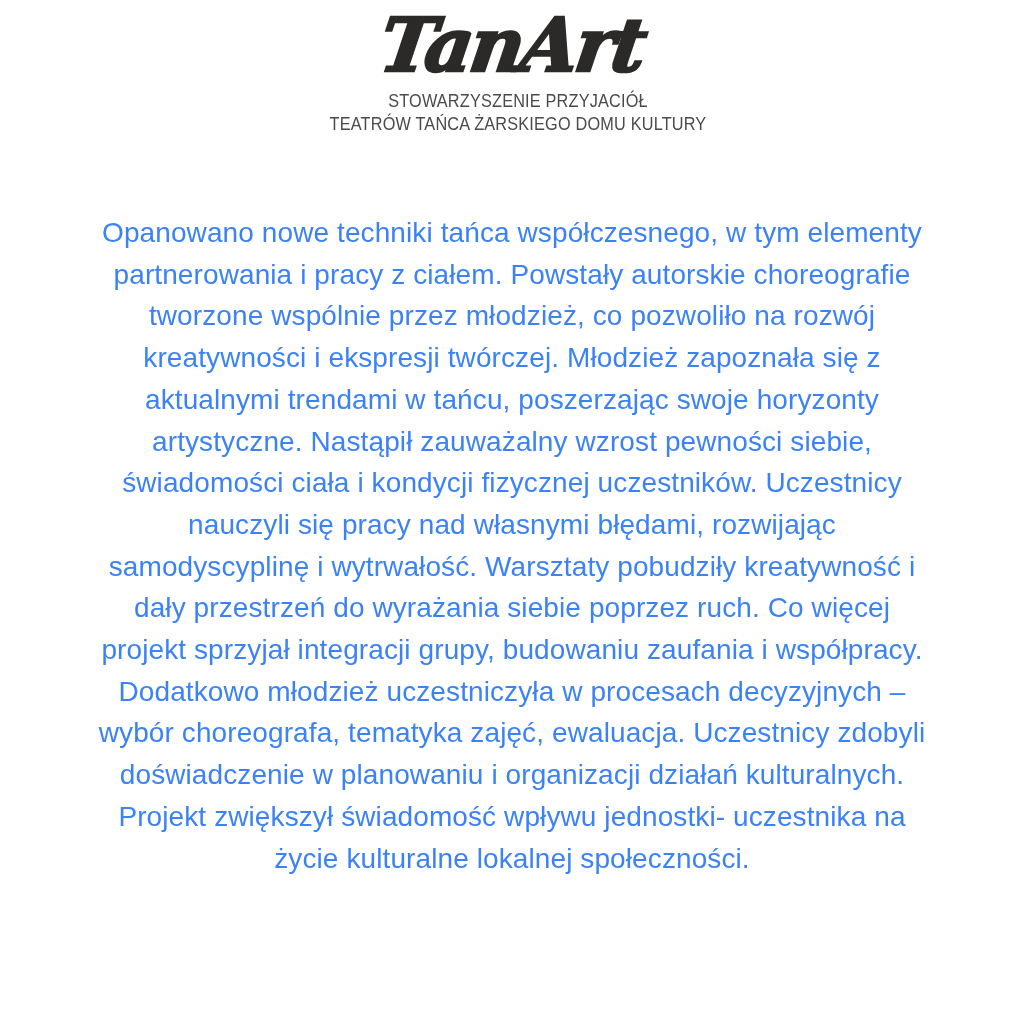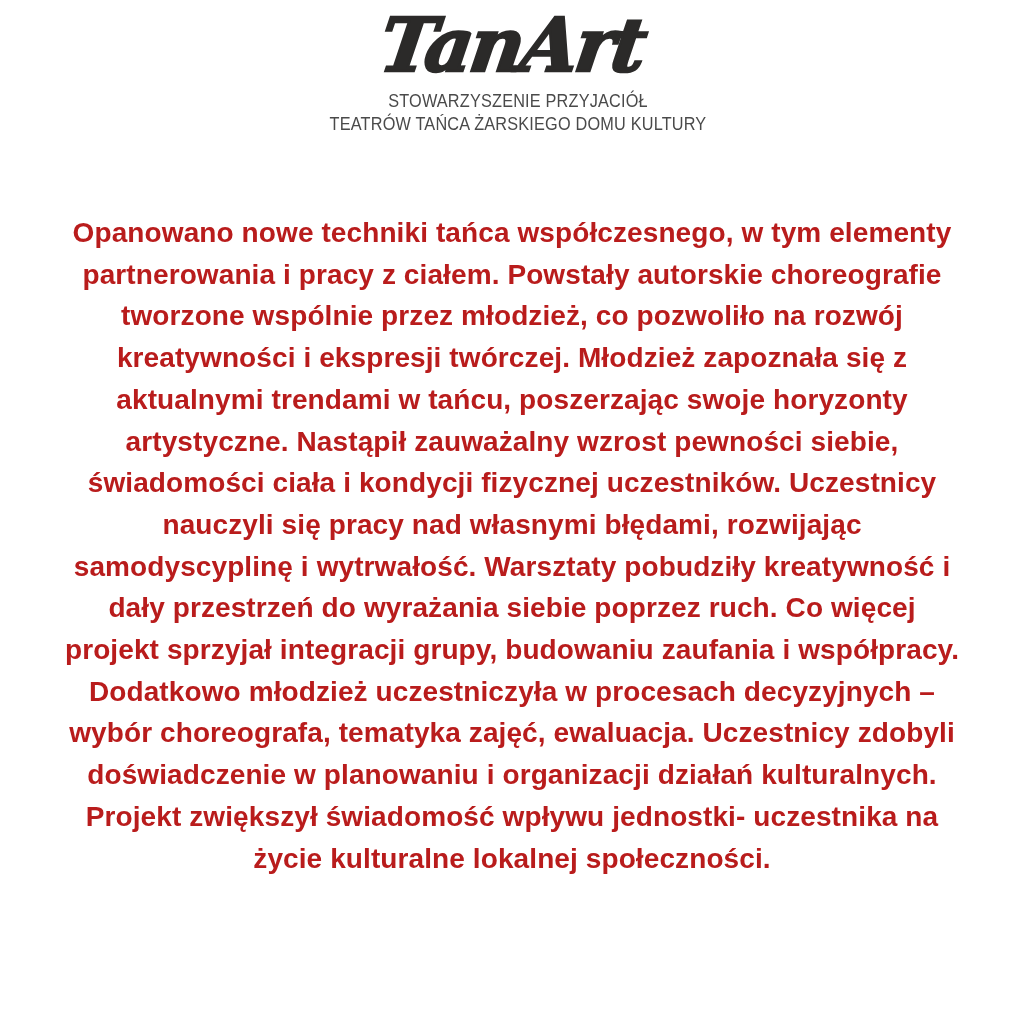--- a/index.html
+++ b/index.html
@@ -48,26 +48,25 @@
     transform: scaleX(0.93);
     transform-origin: 50% 50%;
     white-space: nowrap;
   }
   .body-text {
     position: absolute;
     top: 212px;
     left: 0;
     width: 100%;
     text-align: center;
-    color: #b91c1c;
+    color: #3b82f6;
     font-size: 28px;
     line-height: 41.7px;
     white-space: pre-line;
     letter-spacing: 0.1px;
-    font-weight: bold;
   }
 </style>
 </head>
 <body>
 
 <div class="page">
 
   <div class="header">
     <div class="logo">TanArt</div>
     <div class="org">

